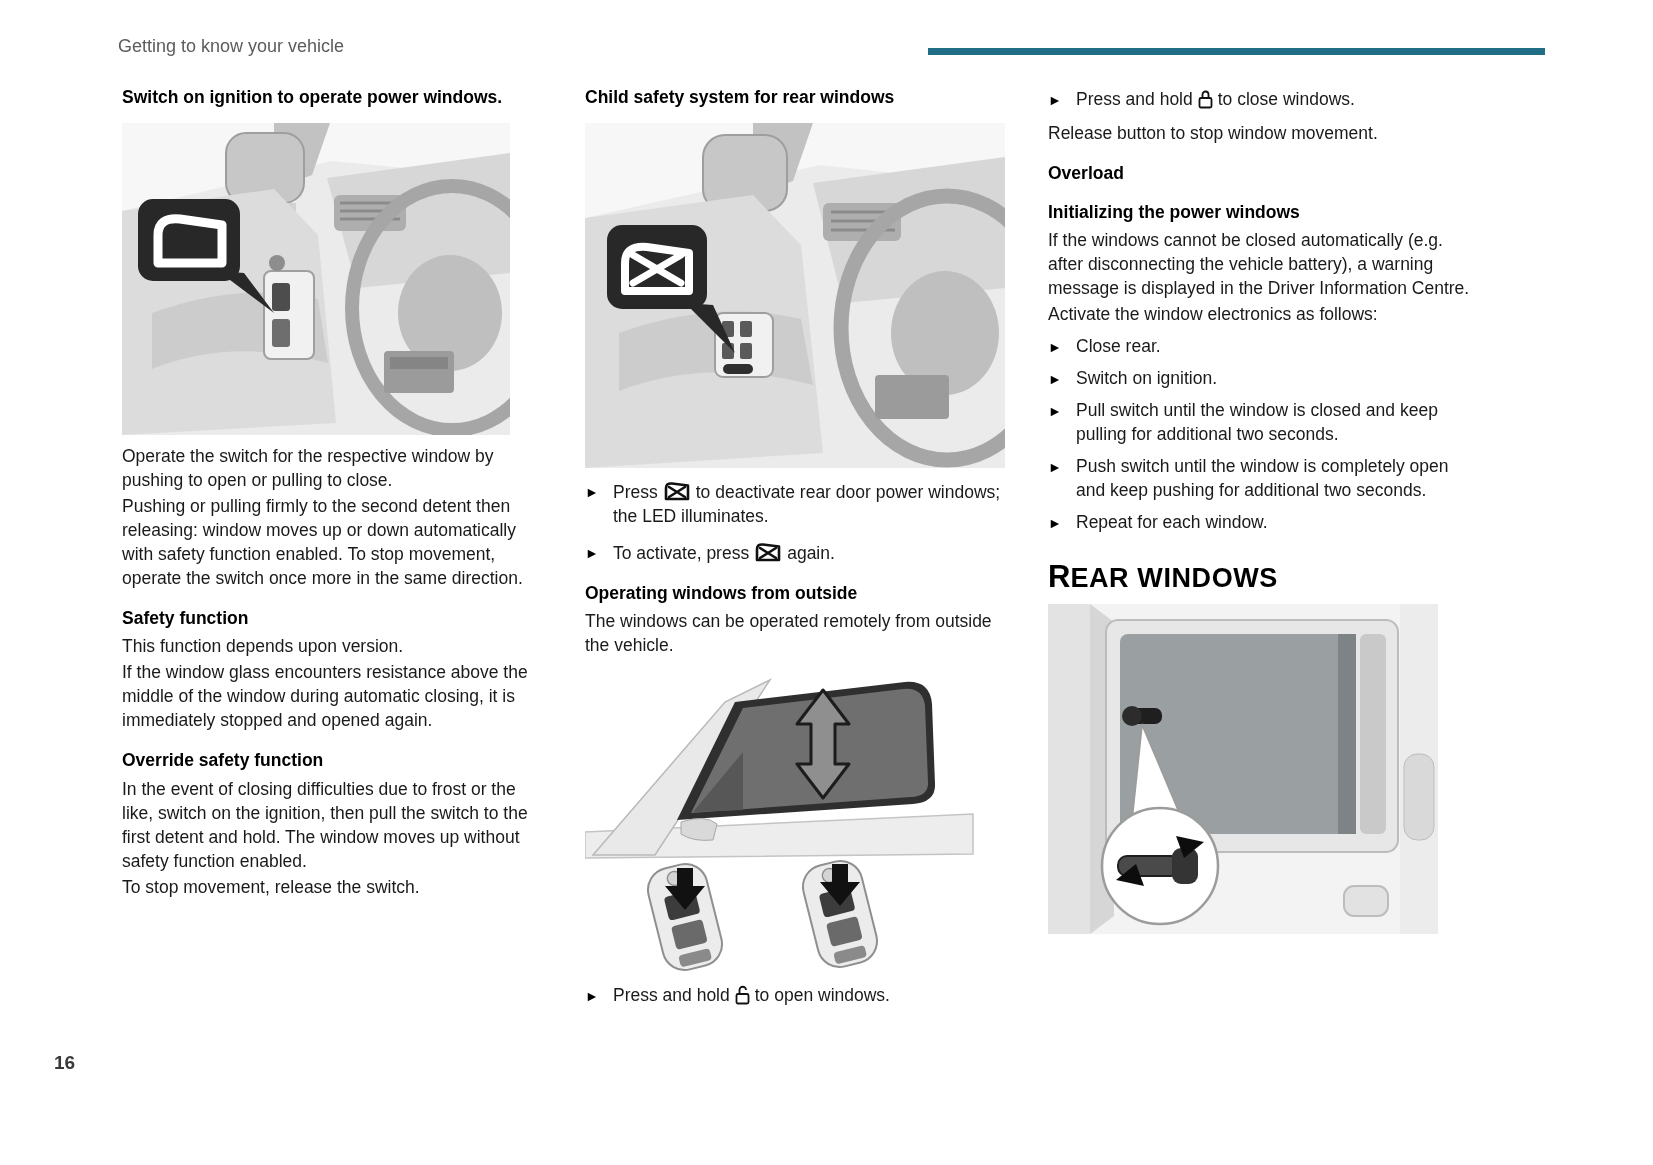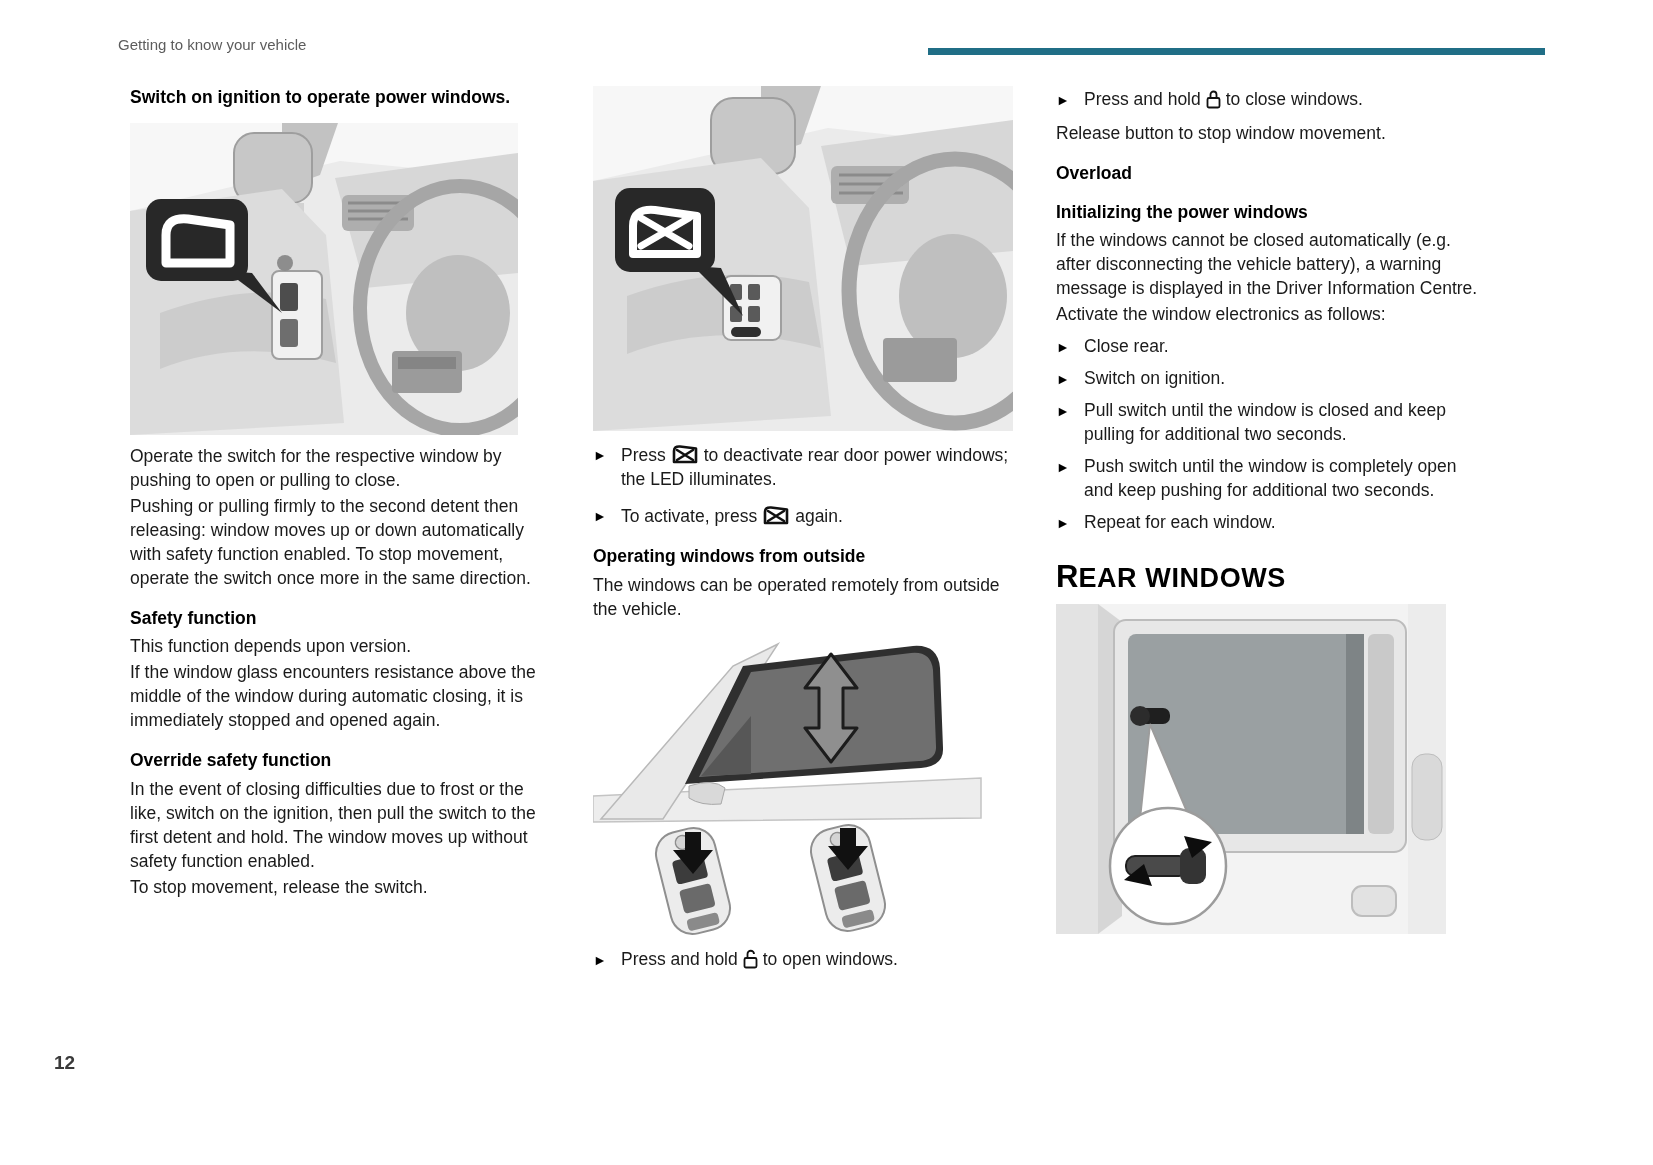--- a/index.html
+++ b/index.html
@@ -3,28 +3,28 @@
 <meta charset="utf-8">
 <style>
   * { box-sizing: border-box; }
   html,body { margin:0; padding:0; }
   body {
     width:1653px; height:1165px; background:#ffffff; position:relative;
     font-family:"Liberation Sans", sans-serif; color:#1a1a1a; overflow:hidden;
   }
   .header-text {
     position:absolute; left:118px; top:36px;
-    font-size:15px; color:#5c5c5c;
+    font-size:18px; color:#5c5c5c;
   }
   .accent-bar {
     position:absolute; left:928px; top:48px; width:617px; height:7px;
     background: var(--accent, #206e86);
   }
   .columns {
-    position:absolute; left:130px; top:86px; width:1350px;
+    position:absolute; left:122px; top:86px; width:1350px;
     display:flex; gap:39px;
   }
   .col { width:424px; font-size:17.5px; line-height:1.37; }
   .col > :first-child { margin-top:0; }
   h4 { font-size:17.5px; font-weight:bold; color:#000; margin:16px 0 6px 0; line-height:1.3; }
   h4.top { margin-top:2px; }
   p { margin:0 0 2px 0; }
   p.gap-top { margin-top:10px; }
   .figure { display:block; margin:14px auto 10px auto; }
   .figure svg { display:block; }
@@ -89,20 +89,21 @@
     <h4>Safety function</h4>
     <p>This function depends upon version.</p>
     <p>If the window glass encounters resistance above the middle of the window during automatic closing, it is immediately stopped and opened again.</p>
 
     <h4>Override safety function</h4>
     <p>In the event of closing difficulties due to frost or the like, switch on the ignition, then pull the switch to the first detent and hold. The window moves up without safety function enabled.</p>
     <p>To stop movement, release the switch.</p>
   </section>
 
   <section class="col">
+    <h4 class="top">Child safety system for rear windows</h4>
 
     <span class="figure">
       <svg width="420" height="345" viewBox="0 0 420 345">
         <rect width="420" height="345" fill="#ebebeb"></rect>
         <polygon points="0,0 420,0 420,62 235,42 0,95" fill="#f7f7f7"></polygon>
         <polygon points="168,0 228,0 208,58 168,72" fill="#c2c2c2"></polygon>
         <rect x="118" y="12" width="84" height="76" rx="22" fill="#c7c7c7" stroke="#9e9e9e" stroke-width="2"></rect>
         <path d="M228,60 L420,34 L420,165 L258,180 Z" fill="#d7d7d7"></path>
         <rect x="238" y="80" width="78" height="38" rx="6" fill="#aeaeae"></rect>
         <line x1="246" y1="89" x2="310" y2="89" stroke="#8b8b8b" stroke-width="3"></line>
@@ -262,13 +263,13 @@
           <rect x="124" y="244" width="26" height="36" rx="9" fill="#343434"></rect>
           <path d="M128,232 L156,238 L136,254 Z" fill="#0d0d0d"></path>
           <path d="M96,282 L68,276 L88,260 Z" fill="#0d0d0d"></path>
         </g>
       </svg>
     </span>
   </section>
 
 </div>
 
-<div class="page-number">12</div>
+<div class="page-number">16</div>
 
 </body></html>

